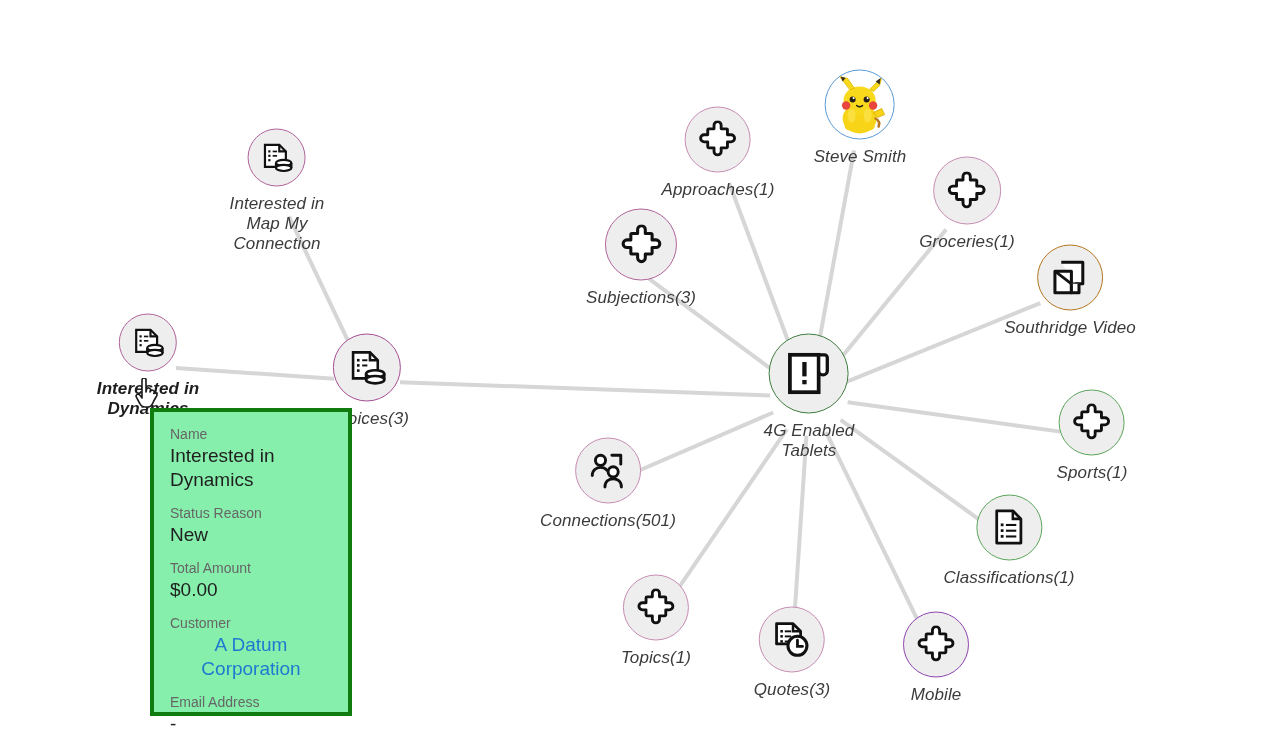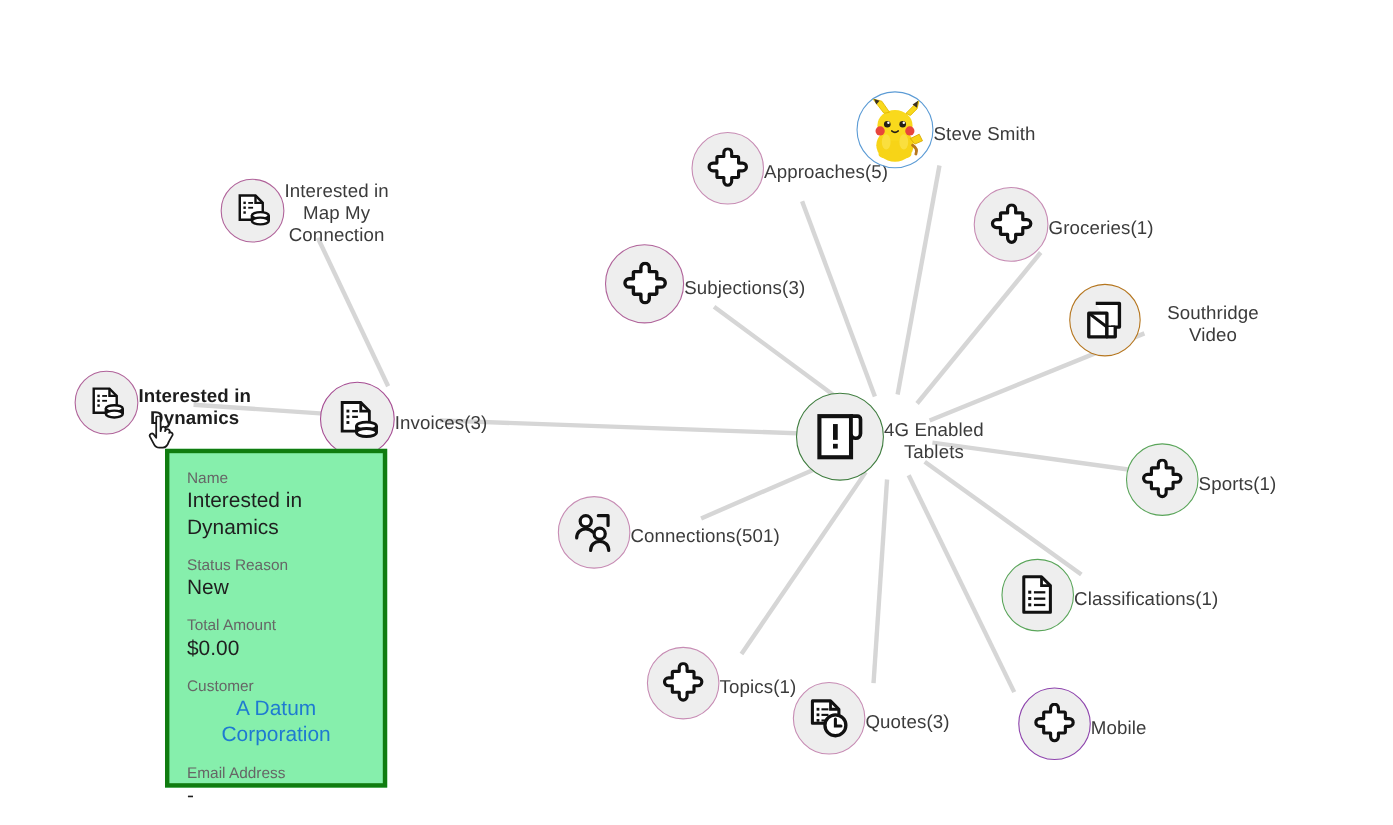--- a/index.html
+++ b/index.html
@@ -18,23 +18,24 @@
   #edges {
     position: absolute;
     left: 0; top: 0;
     width: 1266px;
     height: 750px;
   }
   .node {
     position: absolute;
     transform: translate(-50%, -50%);
     display: flex;
-    flex-direction: row;
+    flex-direction: column;
     align-items: center;
     cursor: pointer;
+    font-style: italic;
   }
   .node-circle {
     border-radius: 50%;
     background: #eeeeee;
     box-sizing: border-box;
     display: flex;
     align-items: center;
     justify-content: center;
     position: relative;
   }
@@ -180,21 +181,21 @@
           </svg>
         </div>
         <div class="node-label">Invoices(3)</div>
       </div>
       <div class="node" style="left: 718px; top: 153px;">
         <div class="node-circle" style="width: 66px; height: 66px; border: 1.8px solid rgb(199, 140, 180);">
           <svg width="38" height="38" viewBox="0 0 32 30" xmlns="http://www.w3.org/2000/svg">
             <path d="M13 3 a3 3 0 0 1 6 0 v3 h4.5 a0.8 0.8 0 0 1 0.8 0.8 V11 h3 a3 3 0 0 1 0 6 h-3 v4.2 a0.8 0.8 0 0 1 -0.8 0.8 H19 v3 a3 3 0 0 1 -6 0 v-3 H8.5 a0.8 0.8 0 0 1 -0.8 -0.8 V17 h-3 a3 3 0 0 1 0 -6 h3 V6.8 A0.8 0.8 0 0 1 8.5 6 H13 Z" fill="#ffffff" stroke="#111111" stroke-width="2.4" stroke-linejoin="round"></path>
           </svg>
         </div>
-        <div class="node-label">Approaches(5)</div>
+        <div class="node-label">Approaches(1)</div>
       </div>
       <div class="node" style="left: 621px; top: 258px; margin-left: 20px;">
         <div class="node-circle" style="width: 72px; height: 72px; border: 1.8px solid rgb(176, 99, 154);">
           <svg width="41" height="41" viewBox="0 0 32 30" xmlns="http://www.w3.org/2000/svg">
             <path d="M13 3 a3 3 0 0 1 6 0 v3 h4.5 a0.8 0.8 0 0 1 0.8 0.8 V11 h3 a3 3 0 0 1 0 6 h-3 v4.2 a0.8 0.8 0 0 1 -0.8 0.8 H19 v3 a3 3 0 0 1 -6 0 v-3 H8.5 a0.8 0.8 0 0 1 -0.8 -0.8 V17 h-3 a3 3 0 0 1 0 -6 h3 V6.8 A0.8 0.8 0 0 1 8.5 6 H13 Z" fill="#ffffff" stroke="#111111" stroke-width="2.4" stroke-linejoin="round"></path>
           </svg>
         </div>
         <div class="node-label">Subjections(3)</div>
       </div>
       <div class="node" style="left: 860px; top: 118px;">
@@ -258,21 +259,21 @@
             <rect x="7.5" y="13" width="2.4" height="2.4" fill="#111111"></rect>
             <rect x="12" y="13.4" width="9" height="1.8" fill="#111111"></rect>
             <rect x="7.5" y="18" width="2.4" height="2.4" fill="#111111"></rect>
             <rect x="12" y="18.4" width="9" height="1.8" fill="#111111"></rect>
             <rect x="7.5" y="23" width="2.4" height="2.4" fill="#111111"></rect>
             <rect x="12" y="23.4" width="9" height="1.8" fill="#111111"></rect>
           </svg>
         </div>
         <div class="node-label">Classifications(1)</div>
       </div>
-      <div class="node" style="left: 936px; top: 658px; margin-left: 48px;">
+      <div class="node" style="left: 936px; top: 658px;">
         <div class="node-circle" style="width: 66px; height: 66px; border: 1.8px solid rgb(142, 68, 173);">
           <svg width="38" height="38" viewBox="0 0 32 30" xmlns="http://www.w3.org/2000/svg">
             <path d="M13 3 a3 3 0 0 1 6 0 v3 h4.5 a0.8 0.8 0 0 1 0.8 0.8 V11 h3 a3 3 0 0 1 0 6 h-3 v4.2 a0.8 0.8 0 0 1 -0.8 0.8 H19 v3 a3 3 0 0 1 -6 0 v-3 H8.5 a0.8 0.8 0 0 1 -0.8 -0.8 V17 h-3 a3 3 0 0 1 0 -6 h3 V6.8 A0.8 0.8 0 0 1 8.5 6 H13 Z" fill="#ffffff" stroke="#111111" stroke-width="2.4" stroke-linejoin="round"></path>
           </svg>
         </div>
         <div class="node-label">Mobile</div>
       </div>
       <div class="node" style="left: 792px; top: 653px;">
         <div class="node-circle" style="width: 66px; height: 66px; border: 1.8px solid rgb(199, 140, 180);">
           <svg width="38" height="38" viewBox="0 0 30 29" xmlns="http://www.w3.org/2000/svg">

